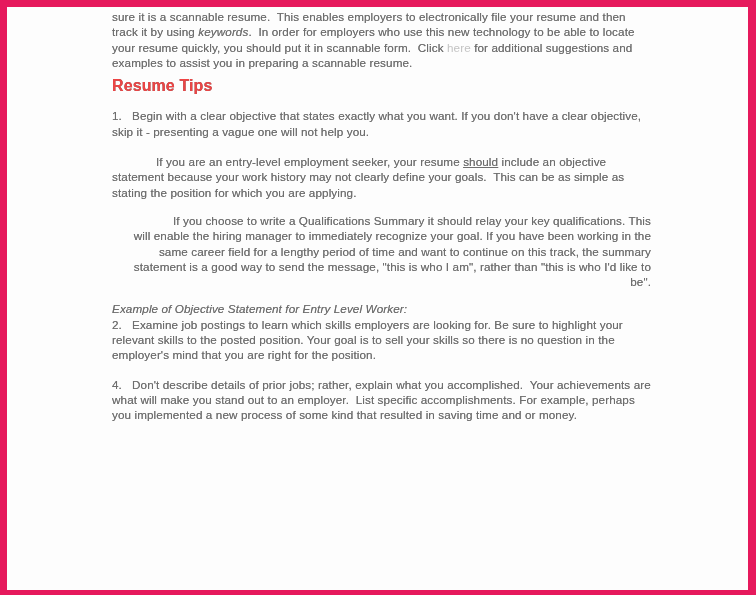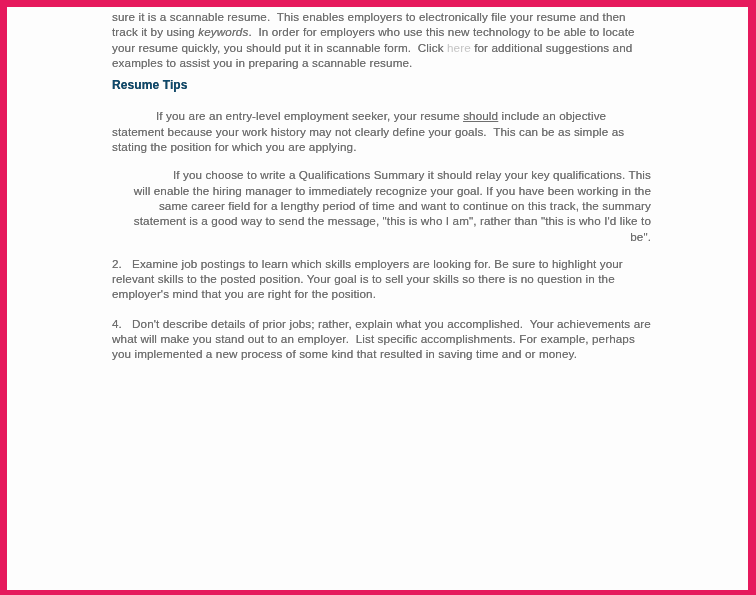--- a/index.html
+++ b/index.html
@@ -39,22 +39,22 @@
   .light    { color: #c3c3c3; text-shadow: none; }
 
   .url-line {
     color: #bdbdbd;
     text-shadow: none;
     margin-top: 9px !important;
   }
 
   .heading {
     font-weight: bold;
-    font-size: 12px;
-    color: #0c4a6e;
+    font-size: 16px;
+    color: #ef4444;
     text-shadow: 0 0 0.3px #555;
   }
 
   .indented { text-indent: 44px; }
 
   
   .mb0  { margin-bottom: 0 !important; }
   .mb8  { margin-bottom: 8px !important; }
   .mb12 { margin-bottom: 12px !important; text-align: right; }
   .mb13 { margin-bottom: 13px !important; }
@@ -65,25 +65,27 @@
 <body>
 
 <div class="page">
   <div class="content">
 
     <p class="mb8"><span>sure it is a scannable resume.  This enables employers to electronically file your resume and then track it by using </span><span class="italic">keywords</span><span>.  In order for employers who use this new technology to be able to locate your resume quickly, you should put it in scannable form.  Click </span><span class="light">here</span><span> for additional suggestions and examples to assist you in preparing a scannable resume.</span></p>
 
 
     <p class="heading mb15">Resume Tips</p>
 
+    <p class="mb15">1.   Begin with a clear objective that states exactly what you want. If you don't have a clear objective, skip it - presenting a vague one will not help you.</p>
 
     <p class="indented mb13"><span>If you are an entry-level employment seeker, your resume </span><span class="underln">should</span><span> include an objective statement because your work history may not clearly define your goals.  This can be as simple as stating the position for which you are applying.</span></p>
 
     <p class="indented mb12">If you choose to write a Qualifications Summary it should relay your key qualifications. This will enable the hiring manager to immediately recognize your goal. If you have been working in the same career field for a lengthy period of time and want to continue on this track, the summary statement is a good way to send the message, "this is who I am", rather than "this is who I'd like to be".</p>
 
+    <p class="italic mb0">Example of Objective Statement for Entry Level Worker:</p>
 
 
     <p class="mb14">2.   Examine job postings to learn which skills employers are looking for. Be sure to highlight your relevant skills to the posted position. Your goal is to sell your skills so there is no question in the employer's mind that you are right for the position.</p>
 
 
     <p class="mb0">4.   Don't describe details of prior jobs; rather, explain what you accomplished.  Your achievements are what will make you stand out to an employer.  List specific accomplishments. For example, perhaps you implemented a new process of some kind that resulted in saving time and or money.</p>
 
   </div>
 </div>
 

